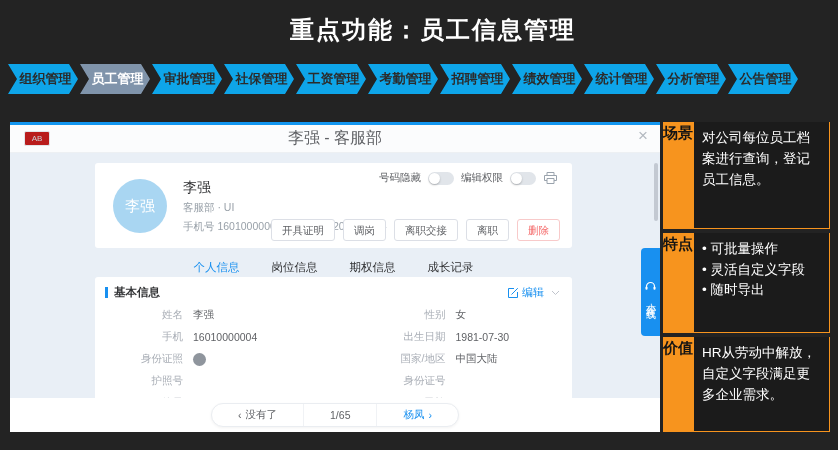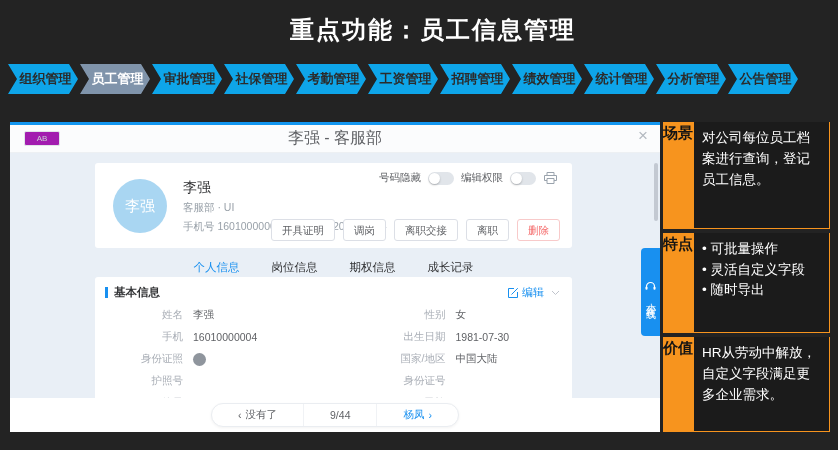--- a/index.html
+++ b/index.html
@@ -14,22 +14,22 @@
   .arrow-tab { flex:1; background:#0ea5e9; color:#2b2b2b; font-weight:bold; font-size:13px;
     display:flex; align-items:center; justify-content:center; padding-left:5px; cursor:pointer;
     clip-path:polygon(0 0, calc(100% - 9px) 0, 100% 50%, calc(100% - 9px) 100%, 0 100%, 9px 50%); }
   .arrow-tab.active { background:#8094ab; color:#fff; }
 
   .modal { position:absolute; left:10px; top:122px; width:650px; height:310px;
     background:#e9eff6; border-top:3px solid #1296f0; }
   .modal-header { height:28px; background:#fbfcfd; border-bottom:1px solid #edf0f3;
     display:flex; align-items:center; justify-content:center; position:relative; }
   .modal-title { font-size:16px; color:#606266;text-align:center; }
-  .corner-icon { position:absolute; left:14px; top:6px; width:36px; height:15px;
-    border:1px solid #e2e5e9; background:#a21caf; color:#c9ced4; font-size:8px;
+  .corner-icon { position:absolute; left:14px; top:6px; width:26px; height:15px;
+    border:1px solid #e2e5e9; background:#b91c1c; color:#c9ced4; font-size:8px;
     text-align:center; line-height:14px; border-radius:2px; }
   .close-x { position:absolute; right:12px; top:1px; color:#b3b9c0; font-size:17px; cursor:pointer; }
 
   .modal-body { position:relative; height:279px;text-decoration:underline; }
 
   .profile-card { position:absolute; left:85px; top:10px; width:477px; height:85px;
     background:#fff; border-radius:3px; }
   .toolbar { position:absolute; top:8px; right:14px; display:flex; align-items:center; gap:7px;
     font-size:10.5px; color:#606266; }
   .toggle { width:26px; height:13px; border-radius:7px; background:#e1e5ea; position:relative; cursor:pointer; }
@@ -97,22 +97,22 @@
 
 <div class="stage">
 
   <div class="main-title">重点功能：员工信息管理</div>
 
   <div class="tab-row">
     <div class="arrow-tab">组织管理</div>
     <div class="arrow-tab active">员工管理</div>
     <div class="arrow-tab">审批管理</div>
     <div class="arrow-tab">社保管理</div>
+    <div class="arrow-tab">工资管理</div>
     <div class="arrow-tab">考勤管理</div>
-    <div class="arrow-tab">工资管理</div>
     <div class="arrow-tab">招聘管理</div>
     <div class="arrow-tab">绩效管理</div>
     <div class="arrow-tab">统计管理</div>
     <div class="arrow-tab">分析管理</div>
     <div class="arrow-tab">公告管理</div>
   </div>
 
   <div class="modal">
     <div class="modal-header">
       <span class="corner-icon">AB</span>
@@ -225,21 +225,21 @@
         </div>
       </div>
 
       <div class="page-strip">
         <div class="pager">
           <span class="pseg">
             <span>‹</span>
             <span>没有了</span>
           </span>
           <span class="pseg">
-            <span>9/44</span>
+            <span>1/65</span>
           </span>
           <span class="pseg next">
             <span>杨凤</span>
             <span>›</span>
           </span>
         </div>
       </div>
 
       <div class="scroll-thumb"></div>
 

